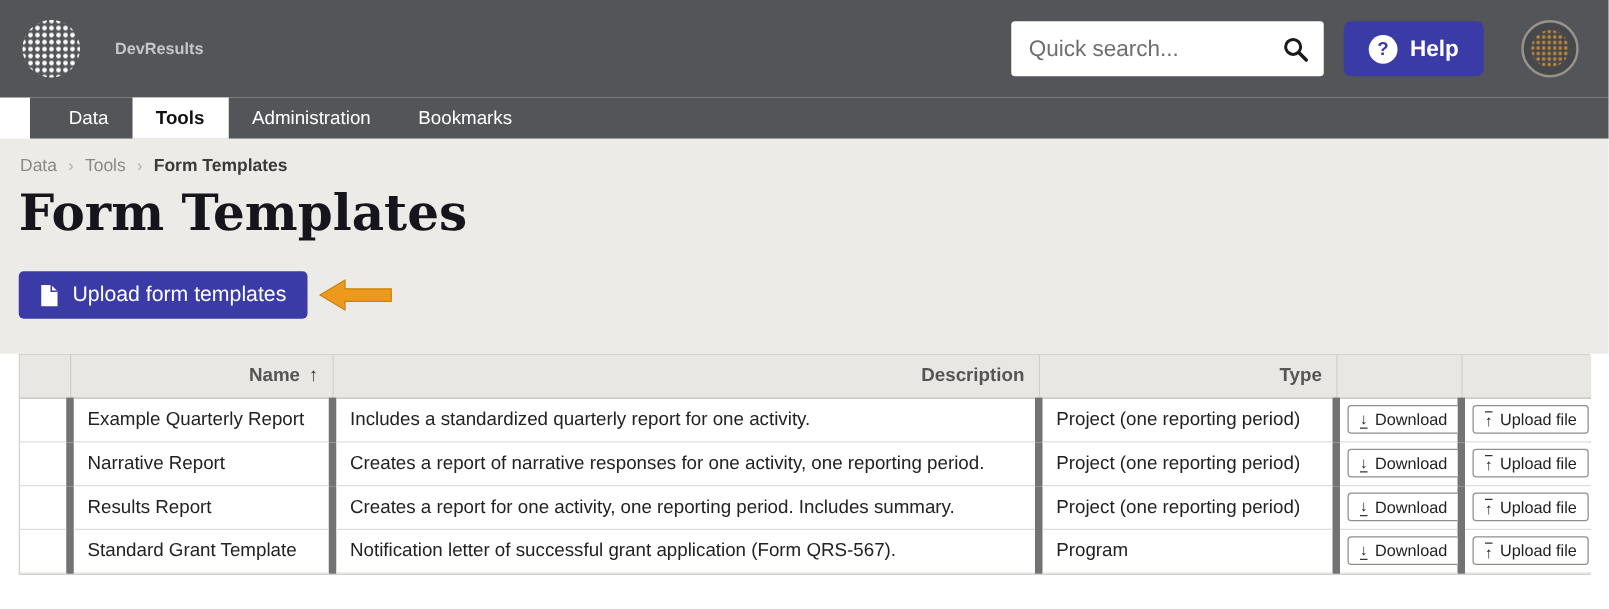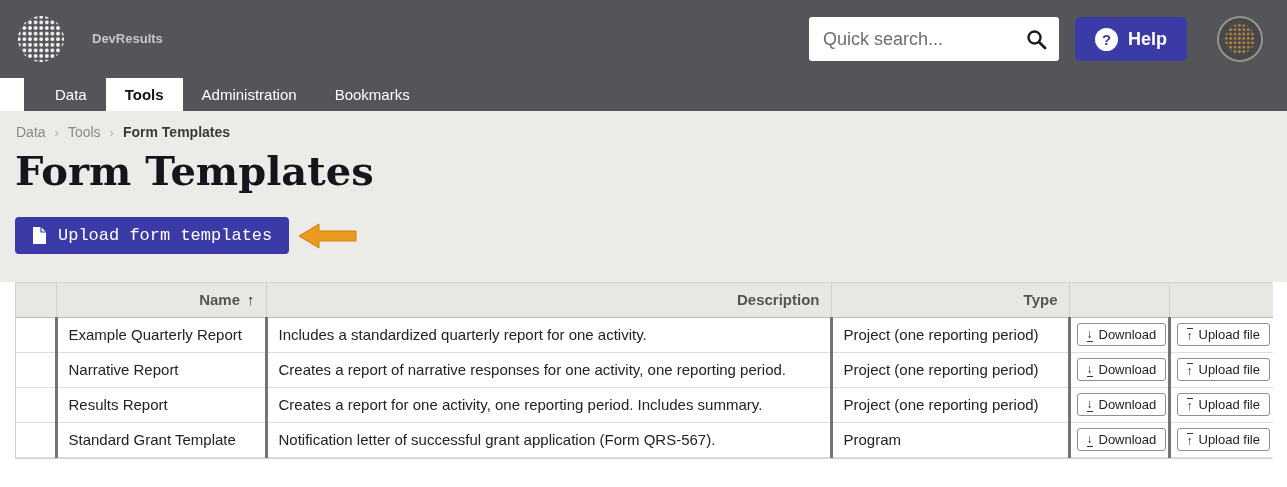--- a/index.html
+++ b/index.html
@@ -61,33 +61,33 @@
   .crumb-sep{color:#b3aea8;font-size:13px;}
   .crumb-current{color:#3a3a3a;font-weight:bold;}
   .page-title{
     font-family:"DejaVu Serif", serif;font-weight:700;font-size:40px;color:#15151b;
     margin:9px 0 24px 15px;line-height:1.1;
   }
   .button-row{display:flex;align-items:center;margin-left:15px;}
   .upload-form-btn{
     background:var(--accent);color:#fff;font-size:17px;border:none;border-radius:4px;
     padding:9px 17px;display:flex;gap:11px;align-items:center;cursor:pointer;
-    font-family:Liberation Mono, monospace;
+    font-family:Liberation Sans, sans-serif;
   }
   .annot-arrow{margin-left:9px;display:flex;align-items:center;}
   
   .table-wrap{margin:0 15px;background:#fff;border:1px solid #d4d2cf;}
   table{width:100%;border-collapse:collapse;table-layout:fixed;font-size:15px;}
   th{
     background:#e9e7e3;text-align:right;font-weight:bold;color:#555;
     padding:8px 11px;border-right:1px solid #d2d0cd;border-bottom:1px solid #bdbbb8;height:34px;
   }
   th:last-child{border-right:none;}
   td{
-    padding:8px 11px;border-right:3px solid #737373;border-bottom:1px solid #e0deda;
+    padding:8px 11px;border-right:6px solid #737373;border-bottom:1px solid #e0deda;
     color:#222;height:35px;overflow:hidden;white-space:nowrap;background:#fff;
   }
   td:last-child{border-right:none;}
   .sort-glyph{margin-left:7px;color:#333;}
   .cell-actions{text-align:center;padding:4px 6px;}
   .mini-btn{
     border:1px solid #8f8f8f;background:#fff;border-radius:3px;font-size:13px;
     padding:3px 9px;color:#222;display:inline-flex;gap:6px;align-items:center;cursor:pointer;
     font-family:"Liberation Sans", sans-serif;white-space:nowrap;
   }

